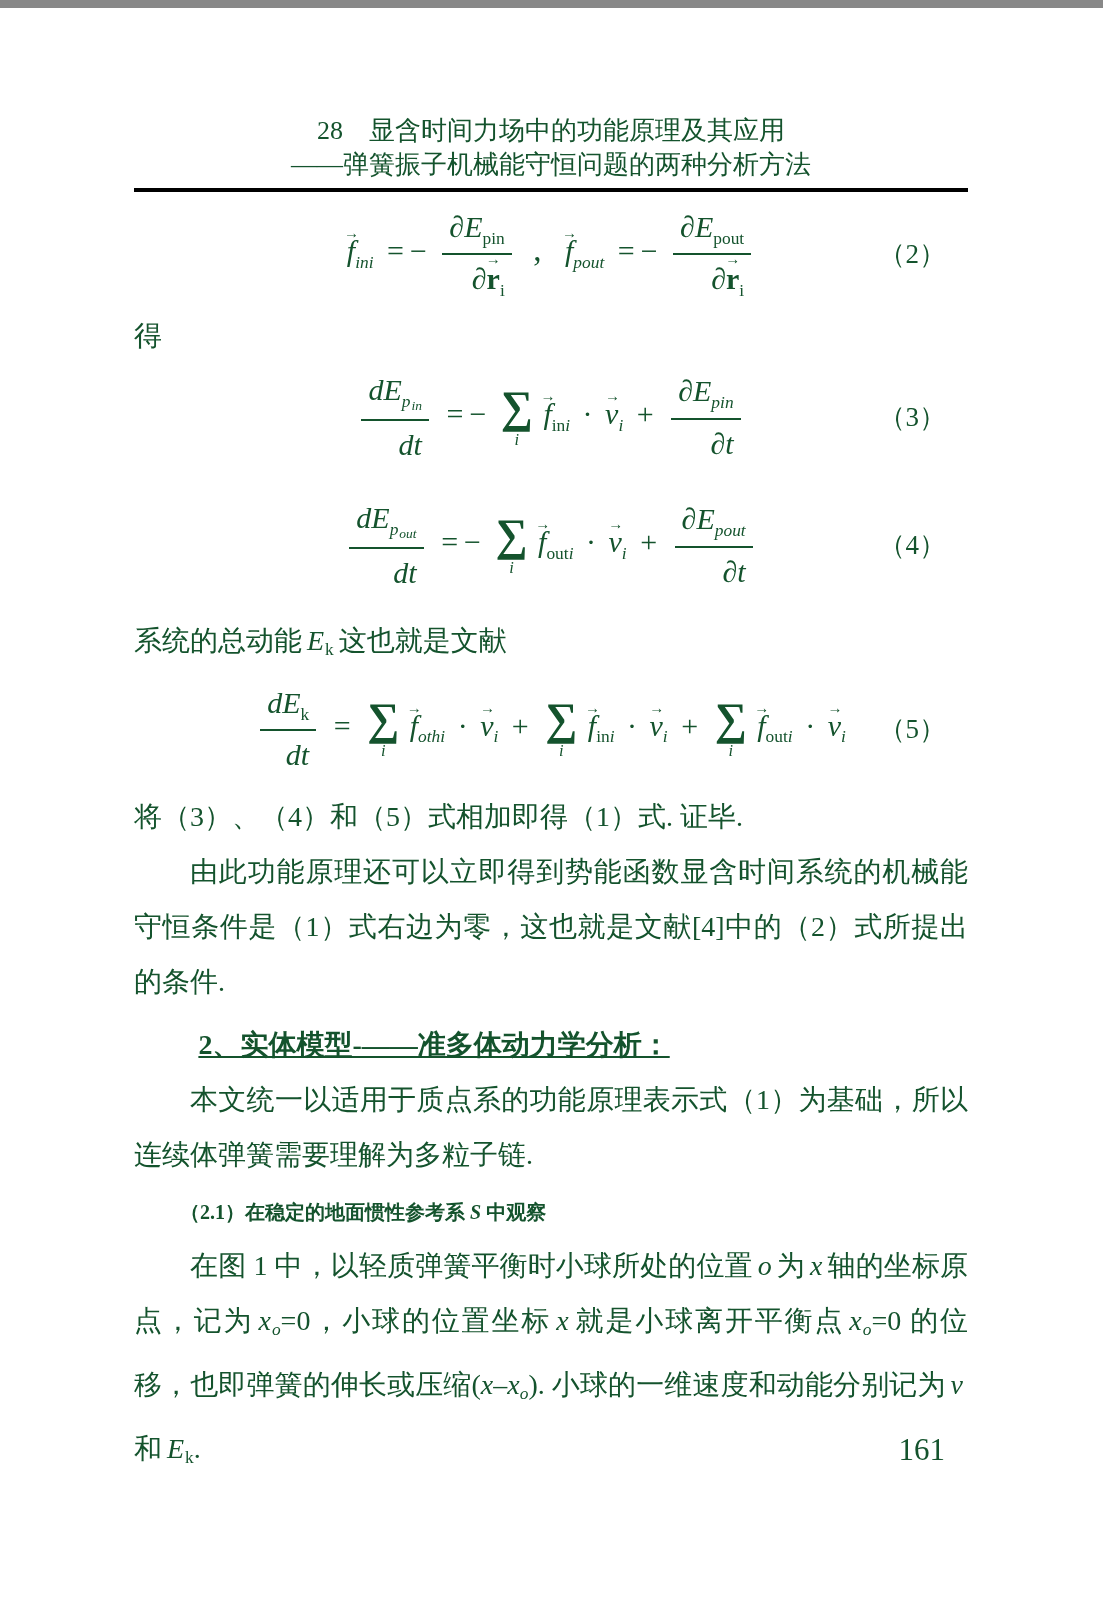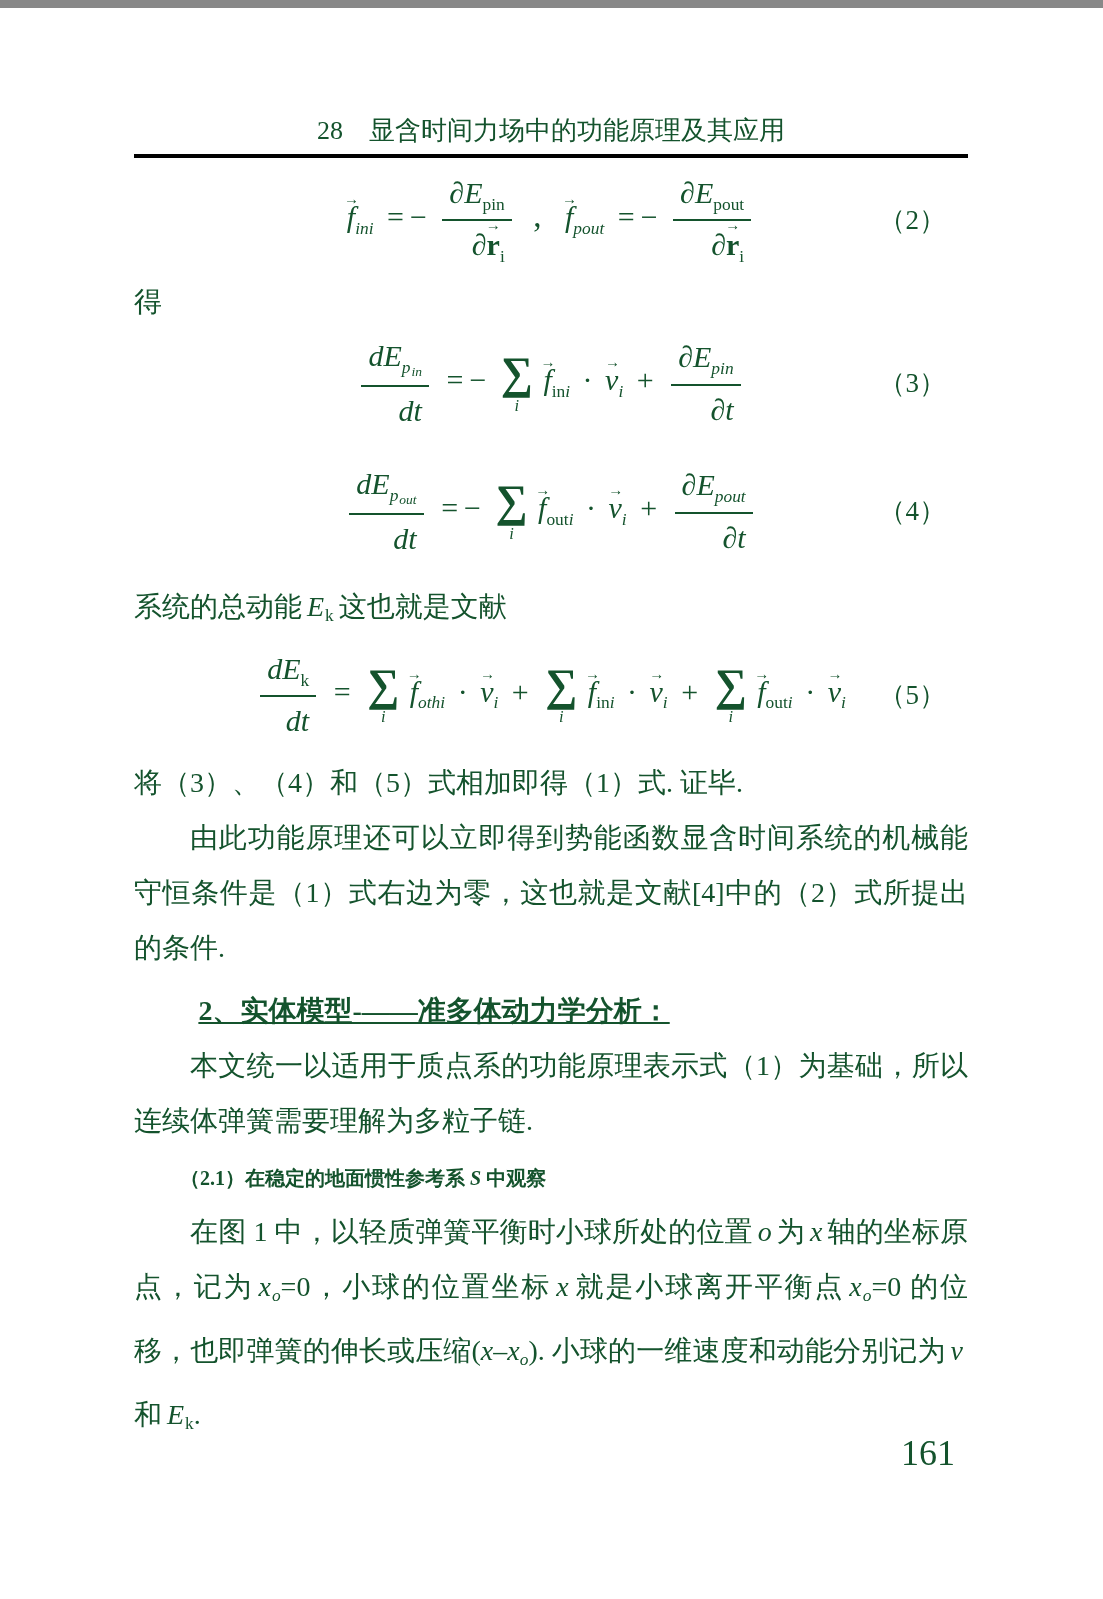--- a/index.html
+++ b/index.html
@@ -49,39 +49,40 @@
   .body{ font-size:28px; line-height:55px; text-align:justify; margin:0; }
   .indent{ text-indent:2em; }
   .h2{ font-weight:bold; margin:0; font-size:28px; line-height:55px; text-indent:2.3em;text-decoration:underline; }
   .h21{ font-weight:bold; margin:0; font-size:20px; line-height:52px; text-indent:2.3em; }
   .mvar{ font-style:italic; margin:0 5px; }
   .mvar.tight{ margin:0 1px 0 5px; }
   .msub{ font-size:0.62em; vertical-align:-0.28em; font-style:italic; }
   .msub.rm{ font-style:normal; }
   .de-line{ font-size:28px; line-height:55px; margin:0; }
   .kin{ margin:0; font-size:28px; line-height:55px; }
-  .pagenum{ position:absolute; top:1424px; right:148px; font-size:36px; }
+  .pagenum{ position:absolute; top:1424px; right:158px; font-size:31px; }
 
   .mt-eq2{ margin-top:12px; }
   .mt-de{ margin-top:4px; }
   .mt-eq3{ margin-top:4px; }
   .mt-eq4{ margin-top:28px; }
   .mt-kin{ margin-top:18px; }
   .mt-eq5{ margin-top:2px; }
   .mt-proof{ margin-top:10px; }
   .mt-h2{ margin-top:8px; }
   .mt-h21{ margin-top:4px; }
 </style>
 </head>
 <body>
 
 <div class="page">
 
   <div class="hdr">
     <div>28　显含时间力场中的功能原理及其应用</div>
+    <div>——弹簧振子机械能守恒问题的两种分析方法</div>
   </div>
   <div class="rule"></div>
 
   <div class="eqrow mt-eq2">
     <span>
       <span class="vec"><span class="arr">→</span><span>f</span></span><span class="sub it">ini</span>
       <span class="op">=</span><span class="minus">−</span>
       <span class="frac">
         <span class="num"><span>∂</span><span class="it">E</span><span class="sub rm">pin</span></span>
         <span class="den"><span>∂</span><span class="vec vrm"><span class="arr">→</span><span>r</span></span><span class="sub rm">i</span></span>

